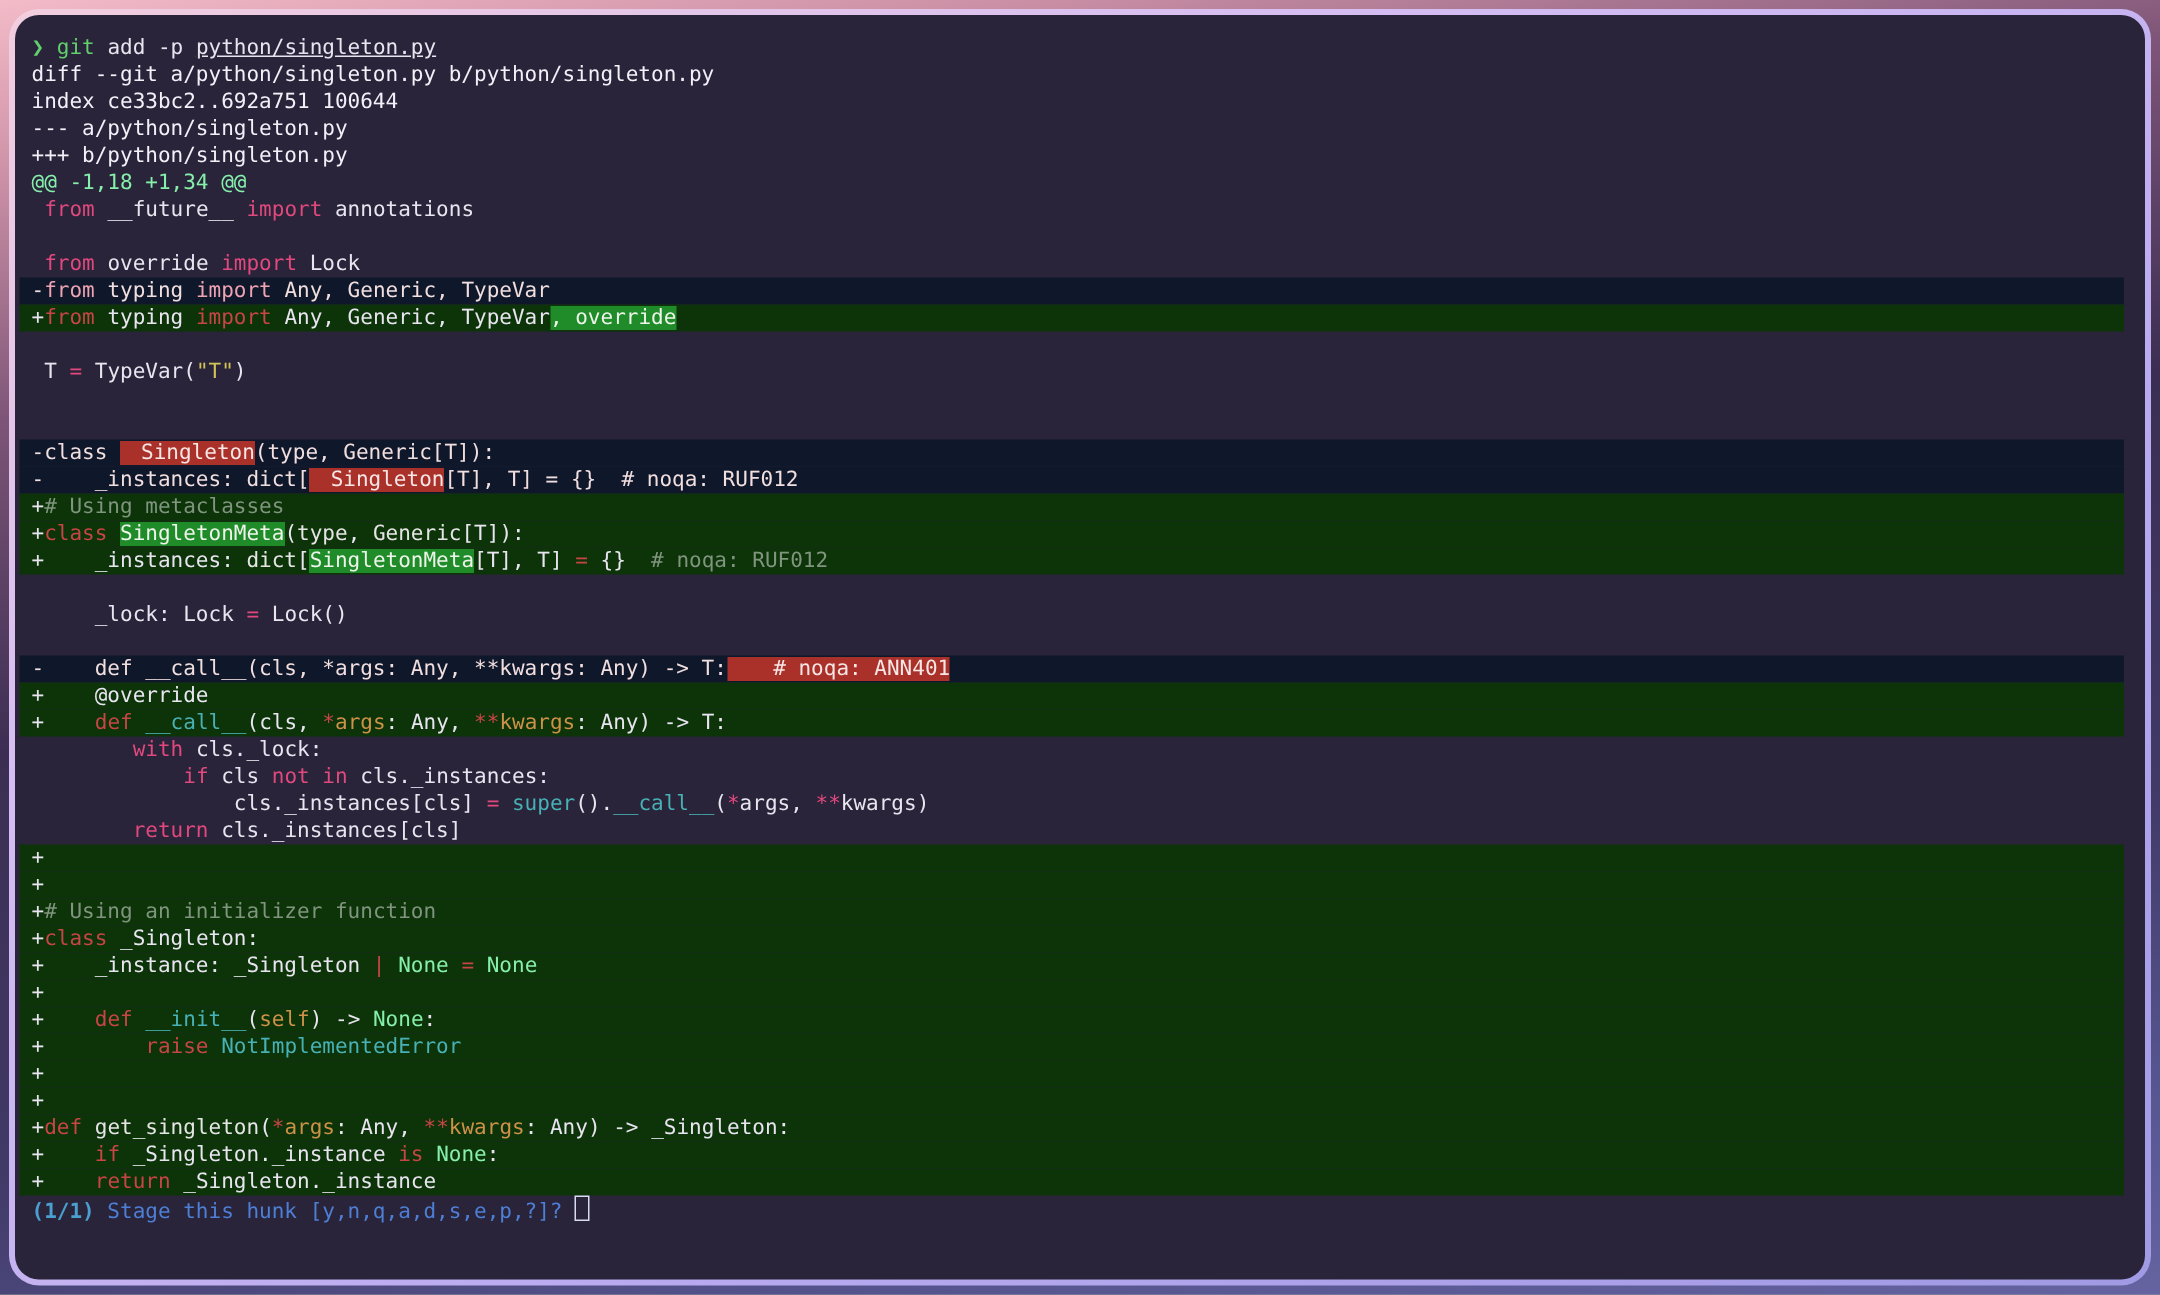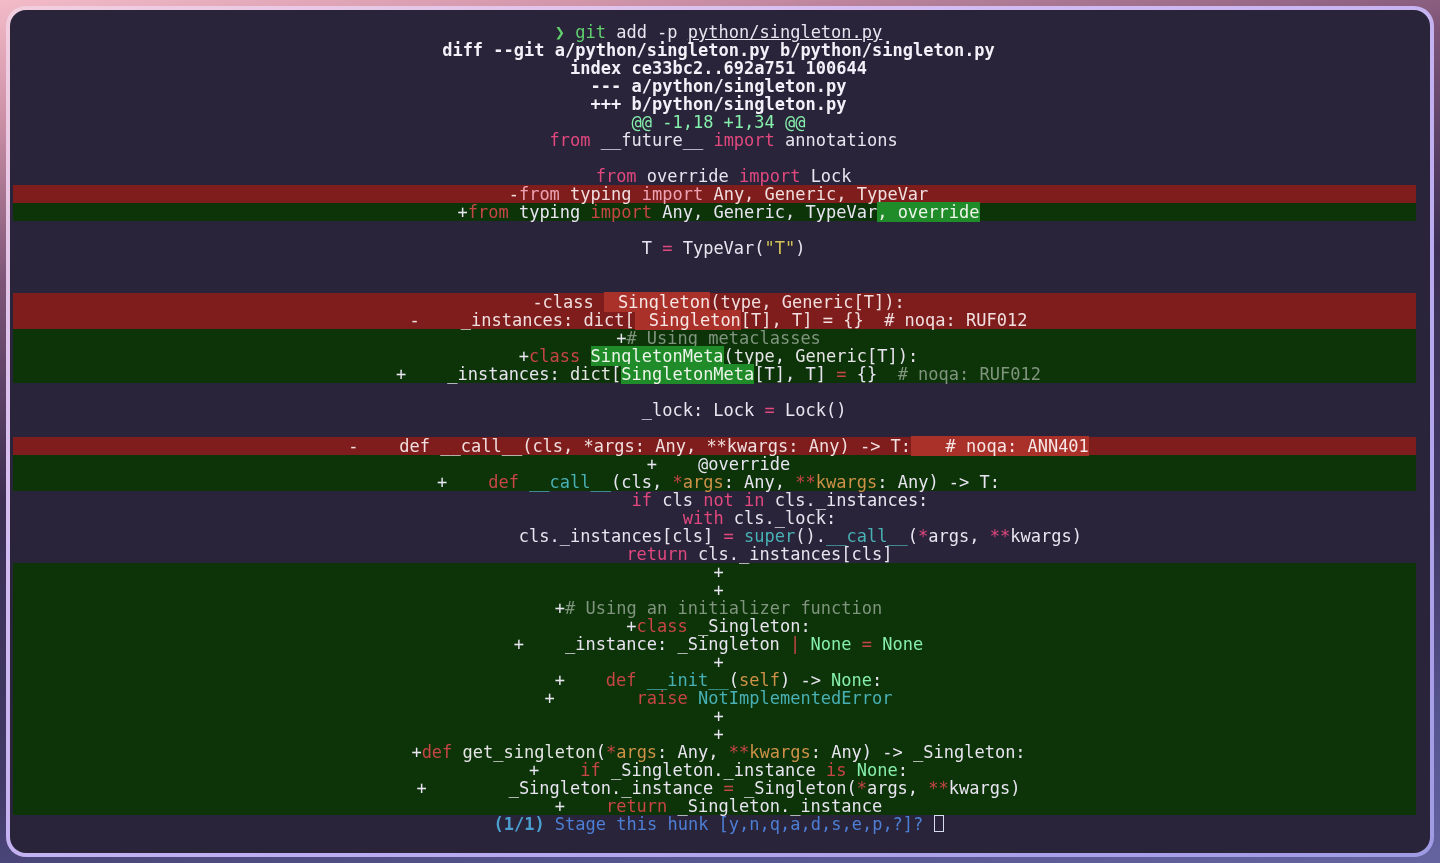--- a/index.html
+++ b/index.html
@@ -12,28 +12,28 @@
     position:absolute;left:6px;top:6px;right:6px;bottom:6px;
     border-radius:20px;padding:4px;box-sizing:border-box;
     background:linear-gradient(150deg,#f2cede 0%,#d6bef2 30%,#b9aaf0 65%,#a09ae4 100%);
   }
   .term{
     width:100%;height:100%;box-sizing:border-box;
     border-radius:16px;background:#292439;
     padding:13px 14px 0 3px;overflow:hidden;
   }
   .line{
-    font-size:17px;line-height:18px;height:18px;
-    white-space:pre;padding-left:8px;color:#e8e5f0;text-align:center;
+    font-size:14px;line-height:18px;height:18px;
+    white-space:pre;padding-left:8px;color:#e8e5f0;
   }
-  .ldel{background:#7f1d1d;}
+  .ldel{background:#0f172a;}
   .ladd{background:#0d3309;}
   
   .w{color:#e8e5f0;}
-  .b{color:#f2f0f8;font-weight:bold;margin-top:35px;}
+  .b{color:#f2f0f8;font-weight:normal;margin-top:35px;}
   .un{color:#e8e5f0;text-decoration:underline;}
   .gr{color:#61cf6d;}
   .hh{color:#86efac;}
   .pk{color:#e0487e;}
   .rk{color:#c64545;}
   .tl{color:#48b1b5;}
   .ol{color:#e5e5e5;}
   .or{color:#cd9147;}
   .ys{color:#d3c257;}
   .pu{color:#86efac;}
@@ -75,34 +75,33 @@
         <div class="line ldel"><span class="dt">-    _instances: dict[</span><span class="dt hdel">Singleton</span><span class="dt">[T], T] = {}  # noqa: RUF012</span></div>
         <div class="line ladd"><span class="w">+</span><span class="cm"># Using metaclasses</span></div>
         <div class="line ladd"><span class="w">+</span><span class="rk">class</span><span class="w"> </span><span class="w hadd">SingletonMeta</span><span class="w">(</span><span class="ol">type</span><span class="w">, </span><span class="ol">Generic</span><span class="w">[T]):</span></div>
         <div class="line ladd"><span class="w">+    _instances: </span><span class="ol">dict</span><span class="w">[</span><span class="w hadd">SingletonMeta</span><span class="w">[T], T] </span><span class="rk">=</span><span class="w"> {}  </span><span class="cm"># noqa: RUF012</span></div>
         <div class="line"></div>
         <div class="line"><span class="w">     _lock: Lock </span><span class="pk">=</span><span class="w"> Lock()</span></div>
         <div class="line"></div>
         <div class="line ldel"><span class="dt">-    def __call__(cls, *args: Any, **kwargs: Any) -&gt; T:</span><span class="dt hdel">  # noqa: ANN401</span></div>
         <div class="line ladd"><span class="w">+    @override</span></div>
         <div class="line ladd"><span class="w">+    </span><span class="rk">def</span><span class="w"> </span><span class="tl">__call__</span><span class="w">(cls, </span><span class="rk">*</span><span class="or">args</span><span class="w">: Any, </span><span class="rk">**</span><span class="or">kwargs</span><span class="w">: Any) -&gt; T:</span></div>
+        <div class="line"><span class="w">        </span><span class="pk">with</span><span class="w"> cls._lock:</span></div>
         <div class="line"><span class="w">            </span><span class="pk">if</span><span class="w"> cls </span><span class="pk">not</span><span class="w"> </span><span class="pk">in</span><span class="w"> cls._instances:</span></div>
-        <div class="line"><span class="w">        </span><span class="pk">with</span><span class="w"> cls._lock:</span></div>
         <div class="line"><span class="w">                cls._instances[cls] </span><span class="pk">=</span><span class="w"> </span><span class="tl">super</span><span class="w">().</span><span class="tl">__call__</span><span class="w">(</span><span class="pk">*</span><span class="w">args, </span><span class="pk">**</span><span class="w">kwargs)</span></div>
         <div class="line"><span class="w">        </span><span class="pk">return</span><span class="w"> cls._instances[cls]</span></div>
         <div class="line ladd"><span class="w">+</span></div>
         <div class="line ladd"><span class="w">+</span></div>
         <div class="line ladd"><span class="w">+</span><span class="cm"># Using an initializer function</span></div>
         <div class="line ladd"><span class="w">+</span><span class="rk">class</span><span class="w"> _Singleton:</span></div>
         <div class="line ladd"><span class="w">+    _instance: _Singleton </span><span class="rk">|</span><span class="w"> </span><span class="pu">None</span><span class="w"> </span><span class="rk">=</span><span class="w"> </span><span class="pu">None</span></div>
         <div class="line ladd"><span class="w">+</span></div>
         <div class="line ladd"><span class="w">+    </span><span class="rk">def</span><span class="w"> </span><span class="tl">__init__</span><span class="w">(</span><span class="or">self</span><span class="w">) -&gt; </span><span class="pu">None</span><span class="w">:</span></div>
         <div class="line ladd"><span class="w">+        </span><span class="rk">raise</span><span class="w"> </span><span class="tl">NotImplementedError</span></div>
         <div class="line ladd"><span class="w">+</span></div>
         <div class="line ladd"><span class="w">+</span></div>
         <div class="line ladd"><span class="w">+</span><span class="rk">def</span><span class="w"> </span><span class="ol">get_singleton</span><span class="w">(</span><span class="rk">*</span><span class="or">args</span><span class="w">: Any, </span><span class="rk">**</span><span class="or">kwargs</span><span class="w">: Any) -&gt; _Singleton:</span></div>
         <div class="line ladd"><span class="w">+    </span><span class="rk">if</span><span class="w"> _Singleton._instance </span><span class="rk">is</span><span class="w"> </span><span class="pu">None</span><span class="w">:</span></div>
-        <div class="line ladd"><span class="w">+        _Singleton._instance </span><span class="rk">=</span><span class="w"> _Singleton(</span><span class="rk">*</span><span class="w">args, </span><span class="rk">**</span><span class="w">kwargs)</span></div>
         <div class="line ladd"><span class="w">+    </span><span class="rk">return</span><span class="w"> _Singleton._instance</span></div>
         <div class="line"><span class="cy">(1/1) </span><span class="bl">Stage this hunk [y,n,q,a,d,s,e,p,?]? </span><span class="cursor"></span></div>
       </div>
   </div>
 </div>
 
 </body></html>

